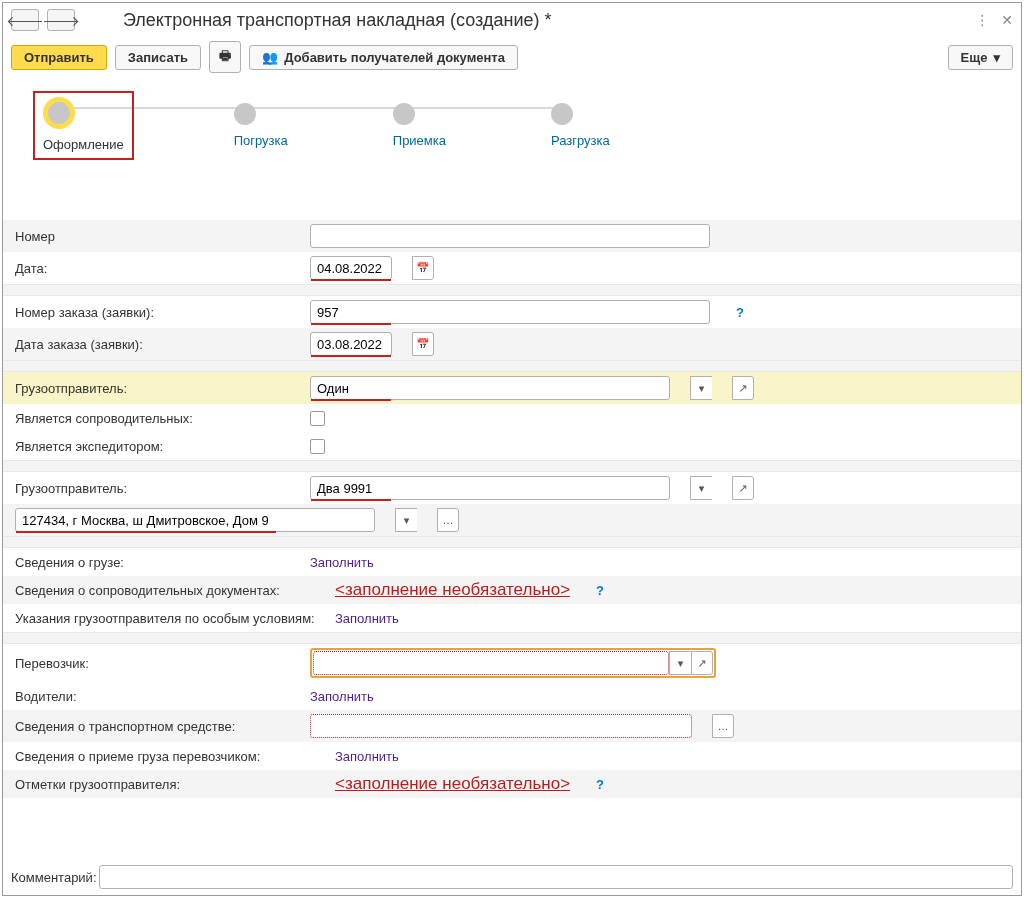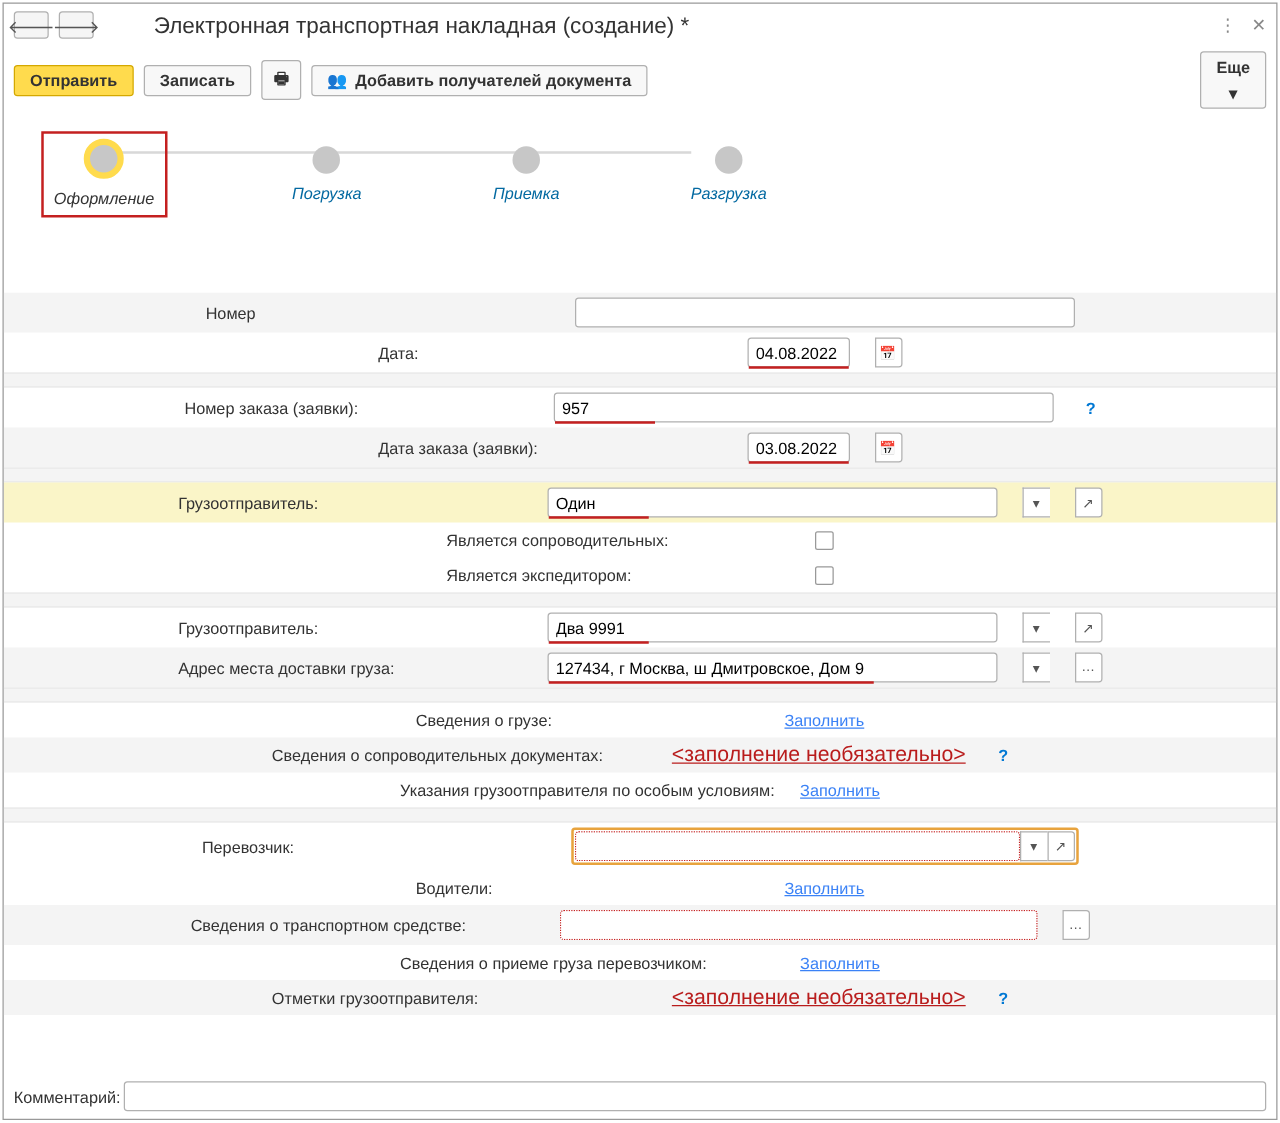--- a/index.html
+++ b/index.html
@@ -75,35 +75,34 @@
 .btn-primary {
   background: #ffdb4d;
   border-color: #d4a800;
   font-weight: bold;
 }
 .btn-icon {
   width: 32px;
   justify-content: center;
   padding: 4px 0;
 }
-.btn-more { margin-left: auto; flex-direction: column; }
+.btn-more { margin-left: auto; }
 
 .steps {
   display: flex;
   align-items: center;
   padding: 10px 30px 20px;
   position: relative;
 }
 .step {
   display: flex;
   flex-direction: column;
-  align-items: center;
+  align-items: flex-start;
   position: relative;
   z-index: 2;
-  font-style: italic;
 }
 .step-circle {
   width: 22px;
   height: 22px;
   border-radius: 50%;
   background: #c7c7c7;
 }
 .step-label {
   margin-top: 8px;
   font-size: 13px;
@@ -133,21 +132,20 @@
 
 .form-area {
   overflow-y: auto;
   padding: 0;
 }
 .row {
   display: flex;
   align-items: center;
   padding: 4px 12px;
   min-height: 28px;
-  justify-content: center;
 }
 .row.alt { background: #f4f4f4; }
 .row.hl { background: #faf5c8; }
 .label-col {
   width: 295px;
   padding-right: 10px;
 }
 .input-col {
   display: flex;
   align-items: center;
@@ -173,21 +171,21 @@
   font-size: 11px;
   display: flex;
   align-items: center;
   justify-content: center;
   cursor: pointer;
   color: #555;
 }
 .cb {
   width: 15px; height: 15px; border:1px solid #999; background:#fff; border-radius:2px;
 }
-.lnk { color: #3b82f6; text-decoration: underline; cursor: pointer; font-size:13px;}
+.lnk { color: #4c1d95; cursor: pointer; font-size:13px;}
 .lnk-grey { color: #b91c1c; text-decoration: underline; cursor:pointer;font-size:17px;}
 .help-q { color: #0078d4; font-weight:bold; cursor:pointer; margin-left:6px;}
 .dotted-red input {
   border: 1px dotted #c42020 !important;
 }
 .active-select {
   border: 2px solid #e8a33d !important;
   border-radius: 3px;
   padding:1px;
   display:flex;
@@ -358,21 +356,20 @@
         <div class="mini-btn">
             <span>▾</span>
           </div>
         <div class="mini-btn">
             <span>↗</span>
           </div>
       </div>
     </div>
 
     <div class="row alt">
-      <div class="label-col">Адрес места доставки груза:</div>
       <div class="input-col multi-input red-under-wrap ru-260">
         <input type="text" class="fld" style="width: 360px;" value="127434, г Москва, ш Дмитровское, Дом 9">
         <div class="mini-btn">
             <span>▾</span>
           </div>
         <div class="mini-btn">
             <span>…</span>
           </div>
       </div>
     </div>

